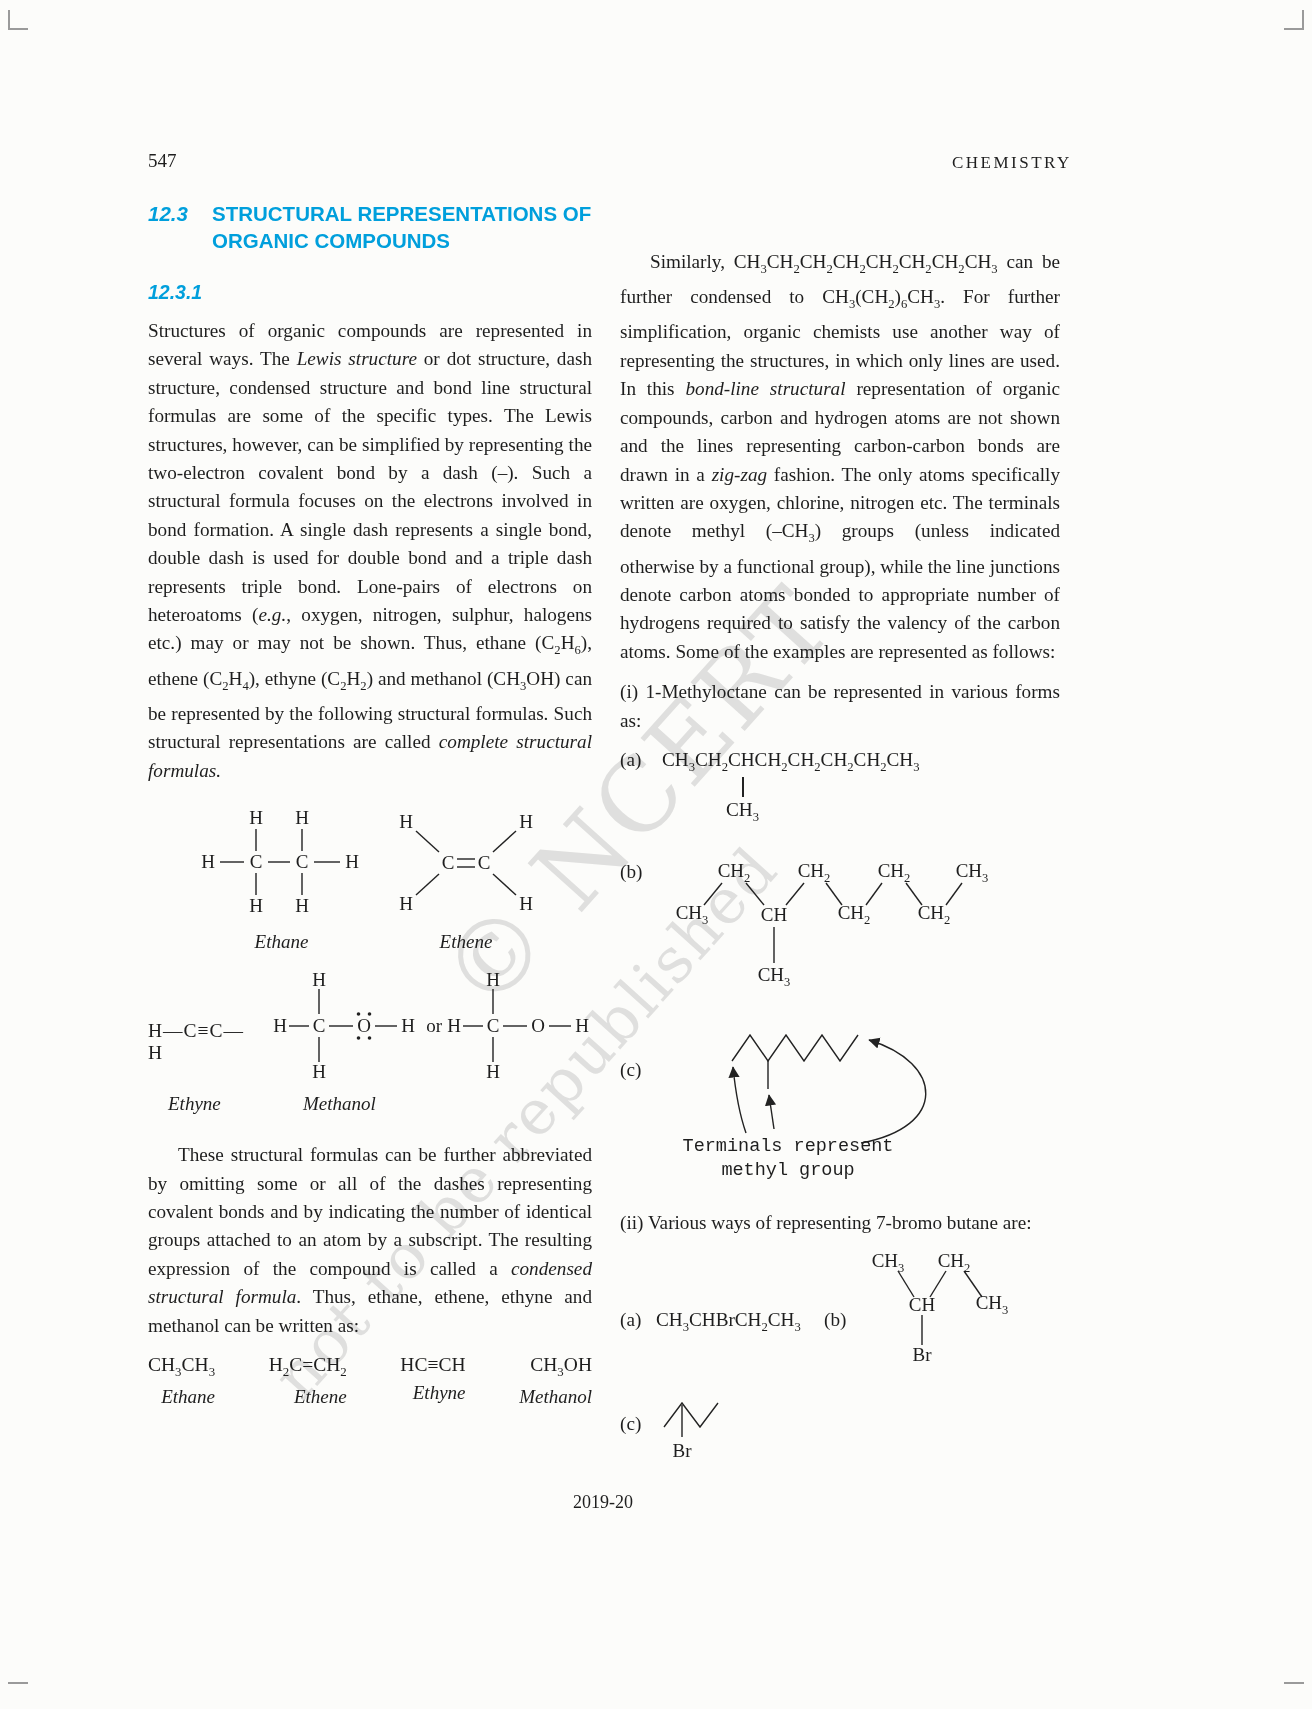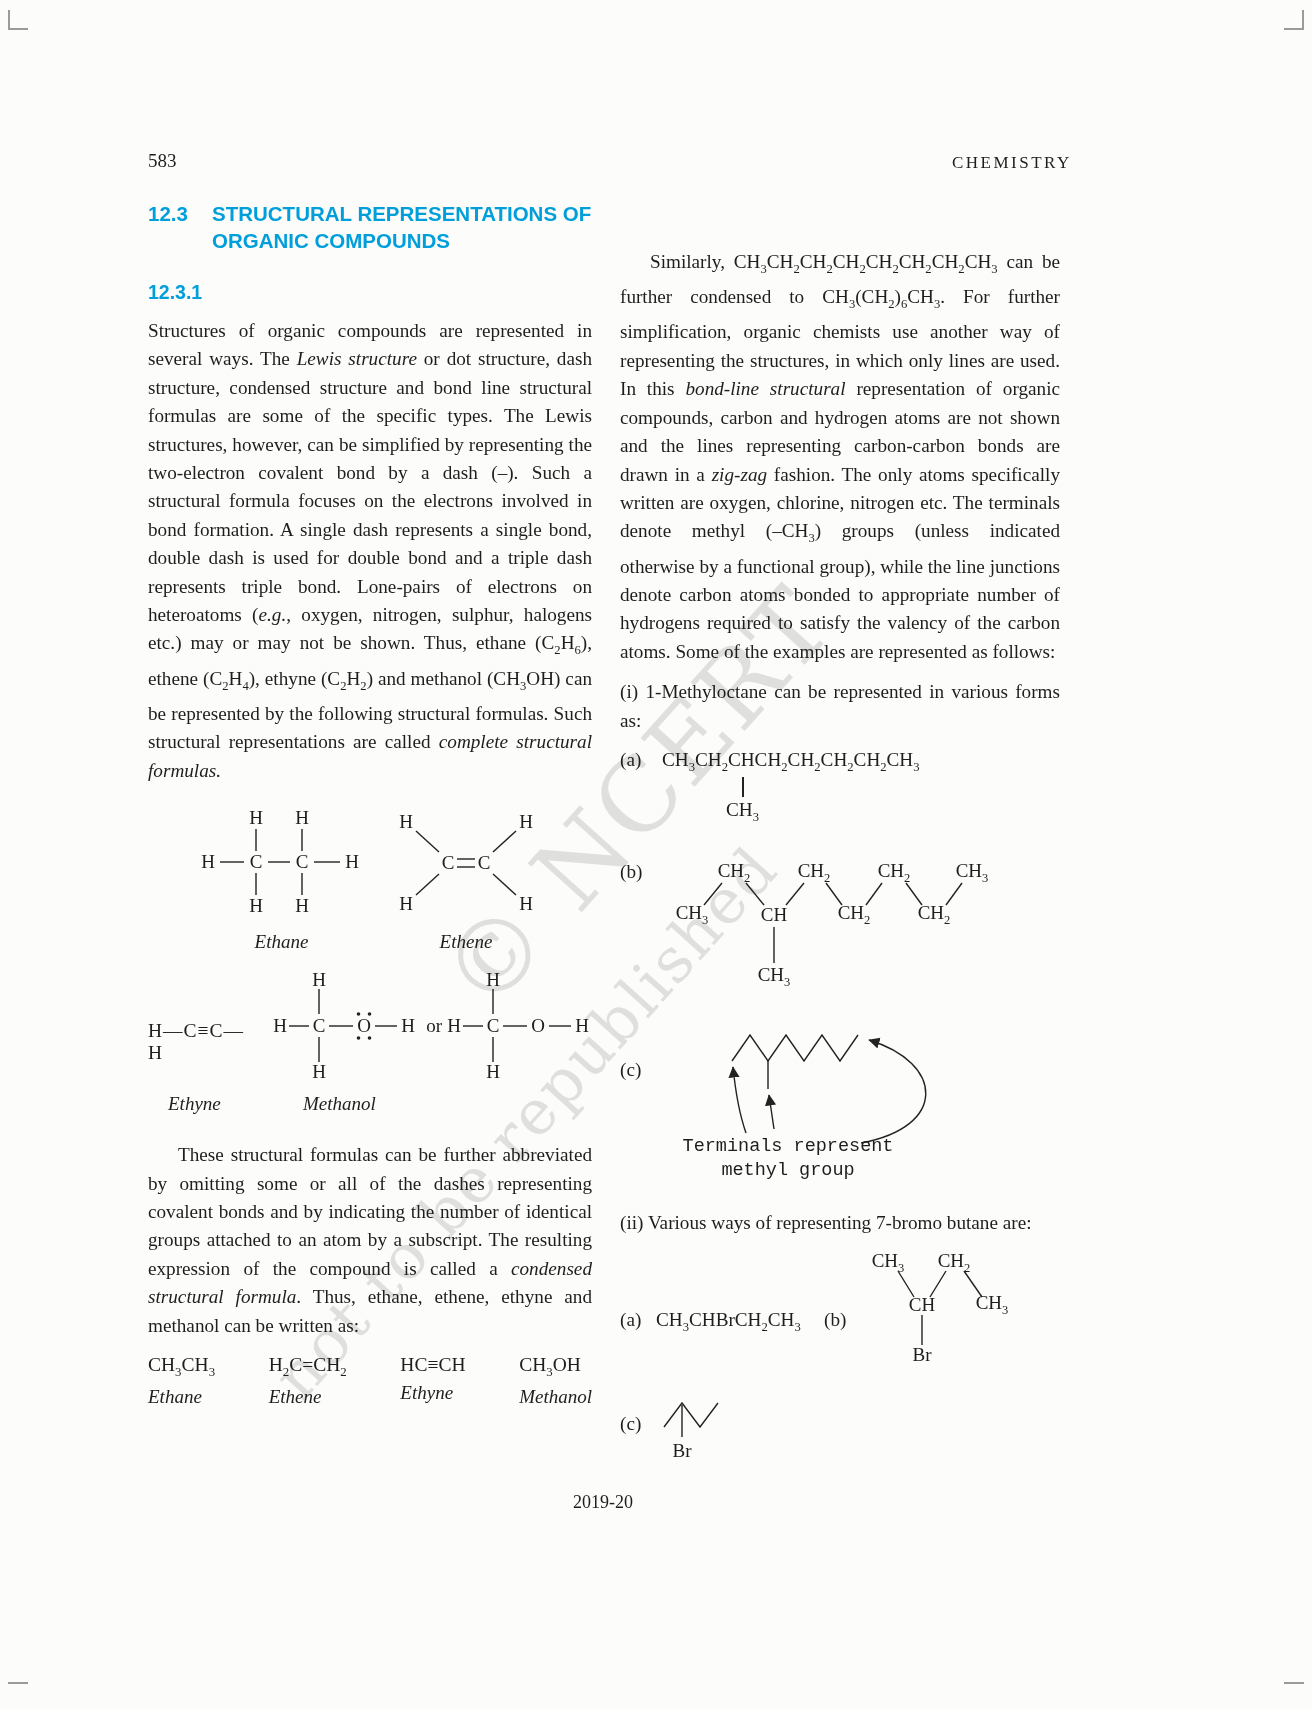--- a/index.html
+++ b/index.html
@@ -18,21 +18,21 @@
 
   .pageno{position:absolute;left:148px;top:150px;font-size:19px;z-index:3;}
   .runhead{position:absolute;left:952px;top:153px;font-size:17px;letter-spacing:2.5px;z-index:3;}
   .footer{position:absolute;left:0;top:1492px;width:1206px;text-align:center;font-size:18px;z-index:3;}
 
   .col{position:absolute;top:200px;z-index:1;}
   .col-left{left:148px;width:444px;}
   .col-right{left:620px;width:440px;top:210px;margin-top:38px;}
 
   .hsec{display:flex;color:#009fdc;font-family:"Liberation Sans",sans-serif;font-weight:700;}
-  .hsec .hnum{flex:none;}
+  .hsec .hnum{flex:none;font-style:italic;}
   .h1{font-size:20.5px;line-height:27px;}
   .h1 .hnum{width:64px;}
   .h2{font-size:19.5px;line-height:26px;margin-top:11px;}
   .h2 .hnum{width:76px;margin-top:14px;}
 
   .body{font-size:19.2px;line-height:28.4px;text-align:justify;margin-top:12px;}
   .ind{text-indent:30px;margin-top:26px;}
   sub{font-size:66%;}
 
   .figrow1{display:flex;gap:22px;padding-left:46px;margin-top:20px;}
@@ -44,21 +44,21 @@
   .bond{stroke:#222;stroke-width:1.4;fill:none;}
   .ahp{fill:#222;stroke:none;}
 
   .figrow2{display:flex;align-items:center;margin-top:16px;}
   .ethyneF{font-size:19.5px;margin-right:18px;letter-spacing:1px;margin-top:32px;}
   .ortext{font-size:19px;margin:0 4px;}
   .figrow2labels{position:relative;height:30px;margin-top:2px;}
   .figrow2labels .figlabel{position:absolute;top:0;}
 
   .condrow{display:flex;justify-content:space-between;margin-top:14px;}
-  .conditem{text-align:left;font-size:19.5px;}
+  .conditem{text-align:right;font-size:19.5px;}
   .condname{font-style:italic;font-size:19px;margin-top:6px;}
 
   .itemlabel{font-size:19.2px;flex:none;width:42px;}
   .figa{display:flex;margin-top:14px;font-size:19.2px;}
   .vline{width:1.5px;height:20px;background:#222;margin:2px 0 2px 80px;}
   .fabranch{margin-left:64px;}
 
   .figb{display:flex;margin-top:26px;}
 
   .figc{position:relative;height:182px;margin-top:24px;font-size:19.2px;}
@@ -78,21 +78,21 @@
 <div class="wm wm1">© NCERT</div>
 <div class="wm wm2">not to be republished</div>
 
 <div class="crop" style="left:8px;top:28px;width:20px;height:1.5px"></div>
 <div class="crop" style="left:8px;top:10px;width:1.5px;height:19px"></div>
 <div class="crop" style="left:1284px;top:28px;width:20px;height:1.5px"></div>
 <div class="crop" style="left:1302px;top:10px;width:1.5px;height:19px"></div>
 <div class="crop" style="left:8px;top:1682px;width:20px;height:1.5px"></div>
 <div class="crop" style="left:1284px;top:1682px;width:20px;height:1.5px"></div>
 
-<div class="pageno">583</div>
+<div class="pageno">547</div>
 <div class="runhead">CHEMISTRY</div>
 
 <div class="col col-left">
 
   <div class="hsec h1">
     <span class="hnum">12.3</span>
     <span class="htxt">STRUCTURAL REPRESENTATIONS OF ORGANIC COMPOUNDS</span>
   </div>
 
   <div class="hsec h2">

